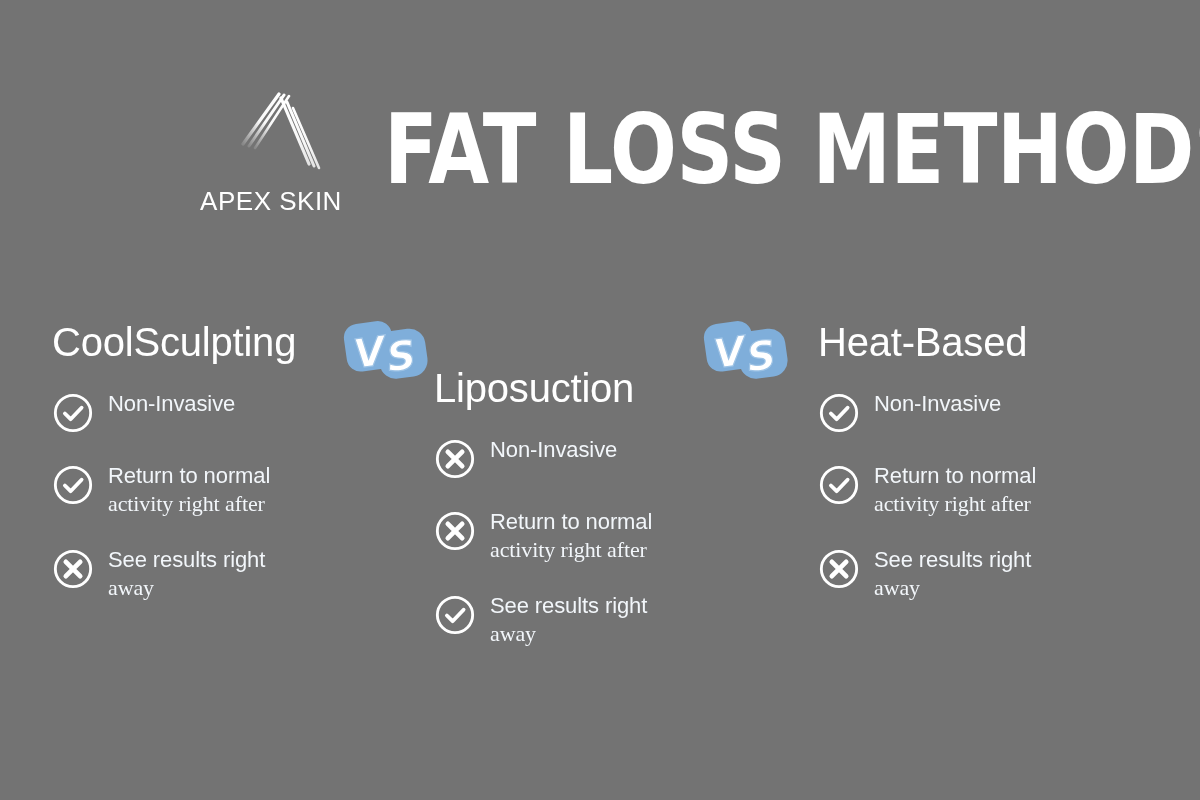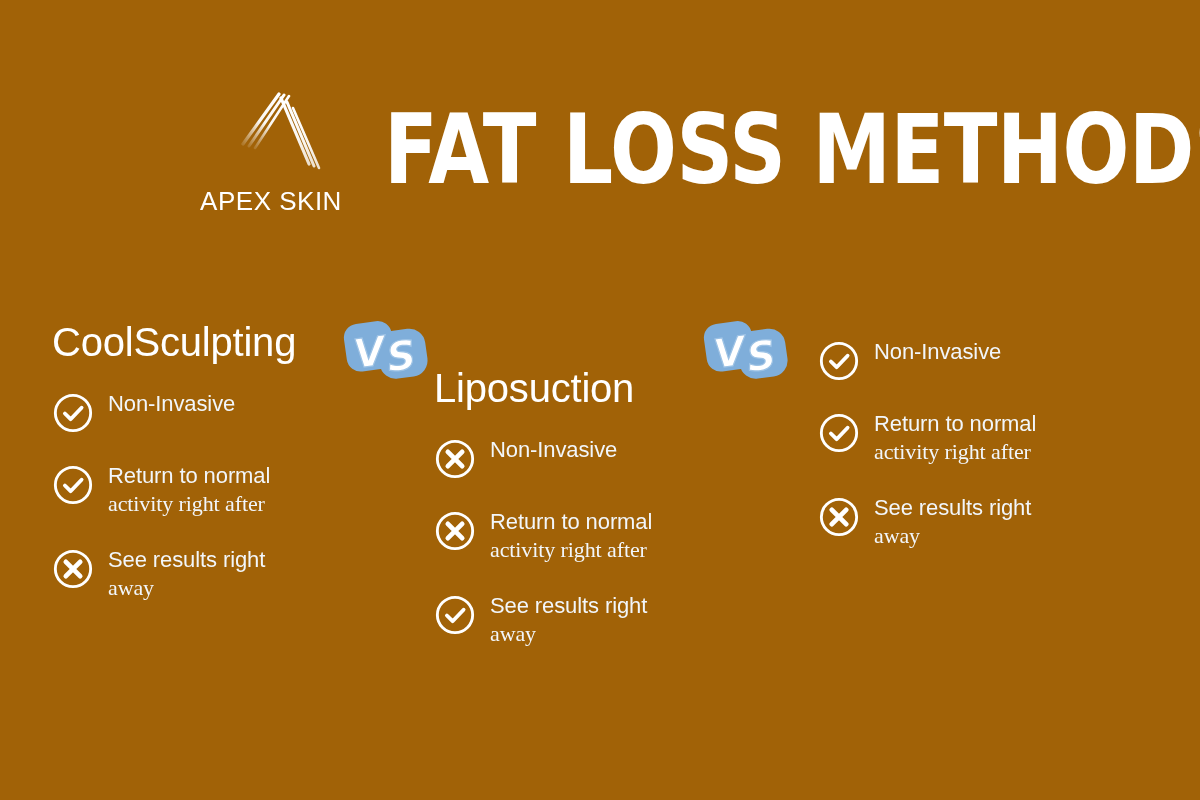--- a/index.html
+++ b/index.html
@@ -5,21 +5,21 @@
   * { margin:0; padding:0; box-sizing:border-box; }
   html, body {
     width:1200px; height:800px;
     background:#1b5c9b;
     font-family:"Liberation Sans", sans-serif;
     overflow:hidden;
   }
   .page {
     position:relative;
     width:1200px; height:800px;
-    background:#a16207;
+    background:#737373;
   }
 
   
   .header {
     position:absolute;
     left:0; top:84px;
     width:1200px;
     display:flex;
     align-items:center;
     justify-content:center;
@@ -234,20 +234,21 @@
           <div class="row-text">
             <span>See results right</span>
             <span class="l2">away</span>
           </div>
         </div>
 
       </div>
     </div>
 
     <div class="column col-3">
+      <div class="col-head">Heat-Based</div>
       <div class="rows">
 
         <div class="row">
           <svg class="row-icon" viewBox="0 0 44 44">
             <circle cx="22" cy="22" r="18.5" fill="none" stroke="#ffffff" stroke-width="3"></circle>
             <path d="M13.5 22.5 L19.5 28.5 L31 16.5" fill="none" stroke="#ffffff" stroke-width="4" stroke-linecap="round" stroke-linejoin="round"></path>
           </svg>
           <div class="row-text">
             <span>Non-Invasive</span>
           </div>

